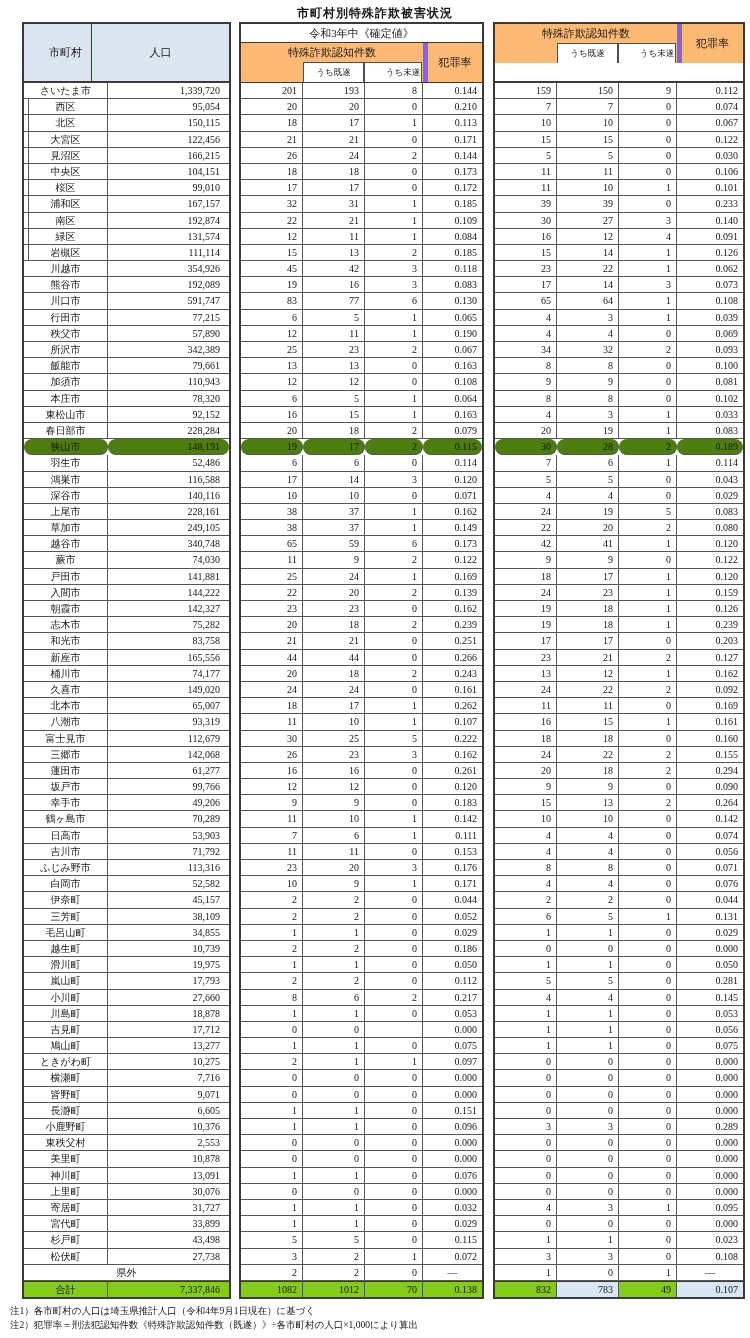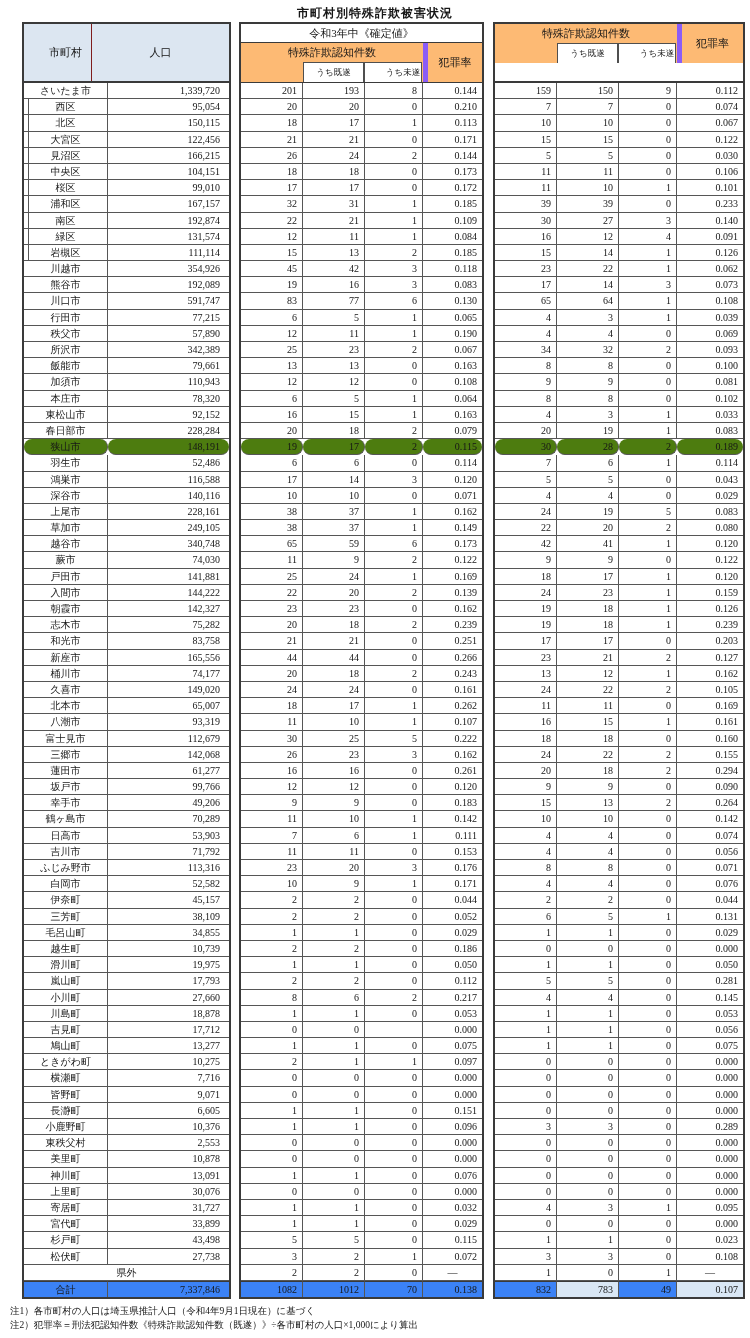--- a/index.html
+++ b/index.html
@@ -65,21 +65,21 @@
   .c.merged { flex:1; text-align:center; padding:0; }
 
   .c.c1 { width:62px; }
   .c.c2 { width:62px; }
   .c.c3 { width:58px; }
   .c.c4 { flex:1; }
   .c.dash { text-align:center; padding-right:0; }
 
   
   .row.hl .c { background:#4d7c0f;border-radius:8px; }
-  .row.total .c { background:#3b82f6; border-top:1.5px solid #3a3a3a; font-size:10px; }
+  .row.total .c { background:#84cc16; border-top:1.5px solid #3a3a3a; font-size:10px; }
   .panel.right .row.total .c2,
   .panel.right .row.total .c4 { background:#d9e7f5; }
 
   .footnotes { margin:5px 0 0 10px; font-size:9.5px; line-height:14px; }
   .footnotes div { white-space:nowrap; }
 </style>
 </head>
 <body>
 
 <div class="title">市町村別特殊詐欺被害状況</div>
@@ -1097,21 +1097,21 @@
         <div class="row">
           <div class="c c1">13</div>
           <div class="c c2">12</div>
           <div class="c c3">1</div>
           <div class="c c4">0.162</div>
         </div>
         <div class="row">
           <div class="c c1">24</div>
           <div class="c c2">22</div>
           <div class="c c3">2</div>
-          <div class="c c4">0.105</div>
+          <div class="c c4">0.092</div>
         </div>
         <div class="row">
           <div class="c c1">11</div>
           <div class="c c2">11</div>
           <div class="c c3">0</div>
           <div class="c c4">0.169</div>
         </div>
         <div class="row">
           <div class="c c1">16</div>
           <div class="c c2">15</div>

